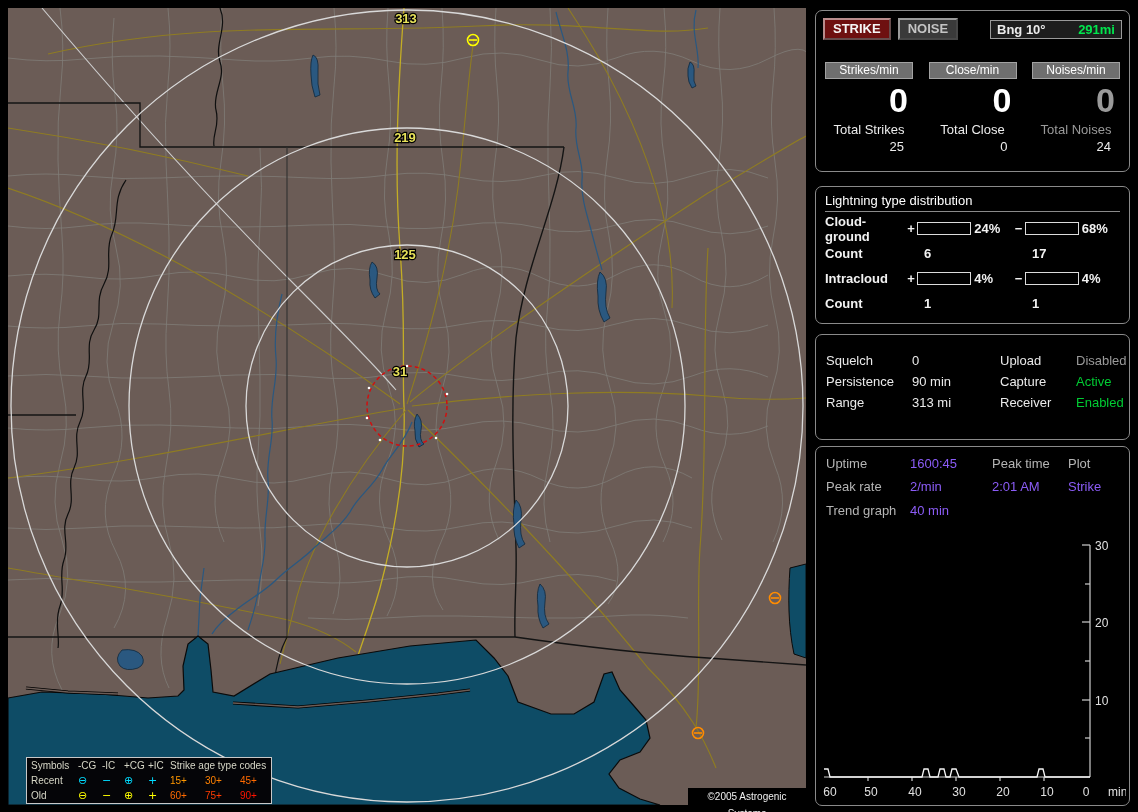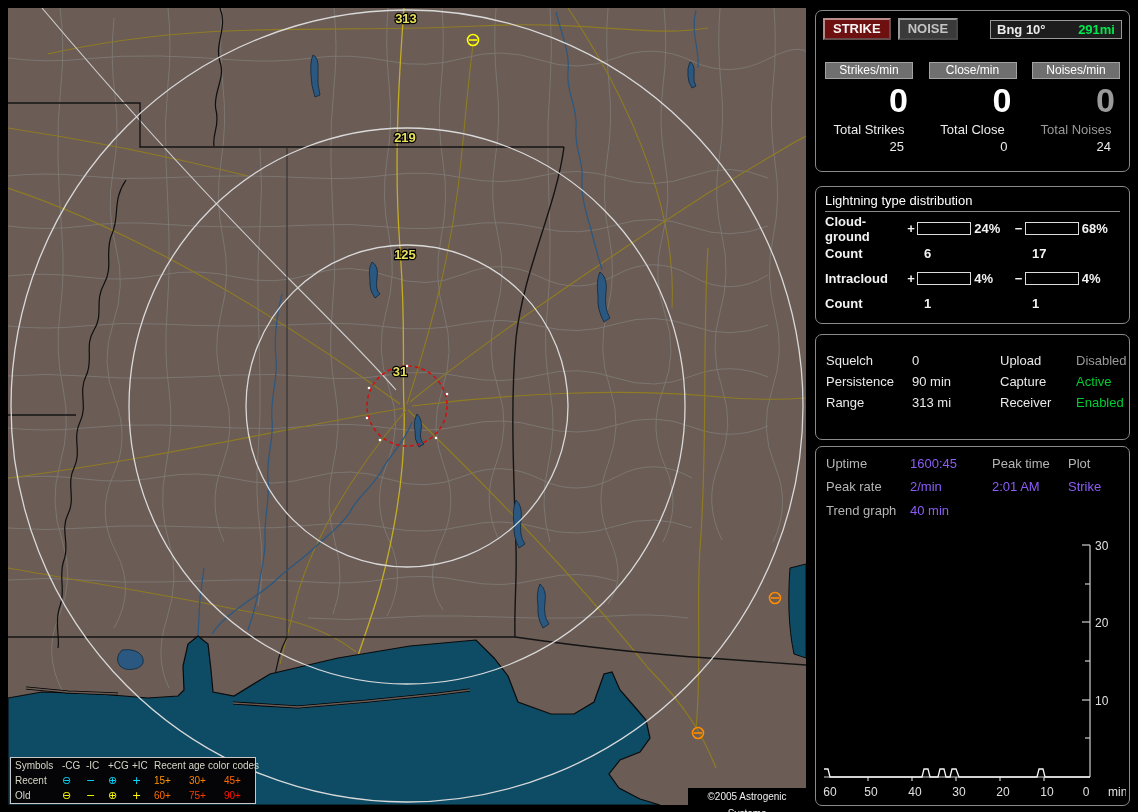--- a/index.html
+++ b/index.html
@@ -1,21 +1,21 @@
 <!DOCTYPE html>
 <html><head>
 <meta charset="utf-8">
 <style>
   html,body{margin:0;padding:0;background:#000;width:1138px;height:812px;position:relative;
     font-family:"Liberation Sans","DejaVu Sans",sans-serif;-webkit-font-smoothing:antialiased;}
   .abs{position:absolute;}
   
   #map-region{left:8px;top:8px;width:798px;height:797px;background:#6b5c56;overflow:hidden;}
   
-  #legend{left:10px;top:757px;width:246px;height:47px;background:#050508;border:1px solid #c8c8c8;
+  #legend{left:26px;top:757px;width:246px;height:47px;background:#050508;border:1px solid #c8c8c8;
     box-sizing:border-box;color:#d6d6c6;font-size:10px;line-height:14px;}
   .lg-grid{display:grid;grid-template-columns:47px 24px 22px 24px 22px 35px 35px 33px;padding:1px 0 0 4px;}
   .lg-grid span{white-space:nowrap;}
   .lg-age-title{grid-column:6/9;}
   .sym{font-family:"DejaVu Sans",sans-serif;font-size:11px;line-height:14px;}
   .cyan{color:#00dcff;}  .yellow{color:#ffff00;}
   .a15{color:#ff9800;} .a30{color:#ff8000;} .a45{color:#ff6a00;}
   .a60{color:#ff6a00;} .a75{color:#ff3c00;} .a90{color:#ff1400;}
   #copyright{left:688px;top:788px;width:118px;height:17px;background:#000;color:#f0f0f0;
     font-size:10px;line-height:17px;text-align:center;}
@@ -196,21 +196,21 @@
 </svg>
 </div>
 
 <div id="legend" class="abs">
   <div class="lg-grid">
     <span>Symbols</span>
     <span>-CG</span>
     <span>-IC</span>
     <span>+CG</span>
     <span>+IC</span>
-    <span class="lg-age-title">Recent age color codes</span>
+    <span class="lg-age-title">Strike age type codes</span>
   </div>
   <div class="lg-grid">
     <span>Recent</span>
     <span class="sym cyan">⊖</span>
     <span class="sym cyan">−</span>
     <span class="sym cyan">⊕</span>
     <span class="sym cyan">+</span>
     <span class="a15">15+</span>
     <span class="a30">30+</span>
     <span class="a45">45+</span>

